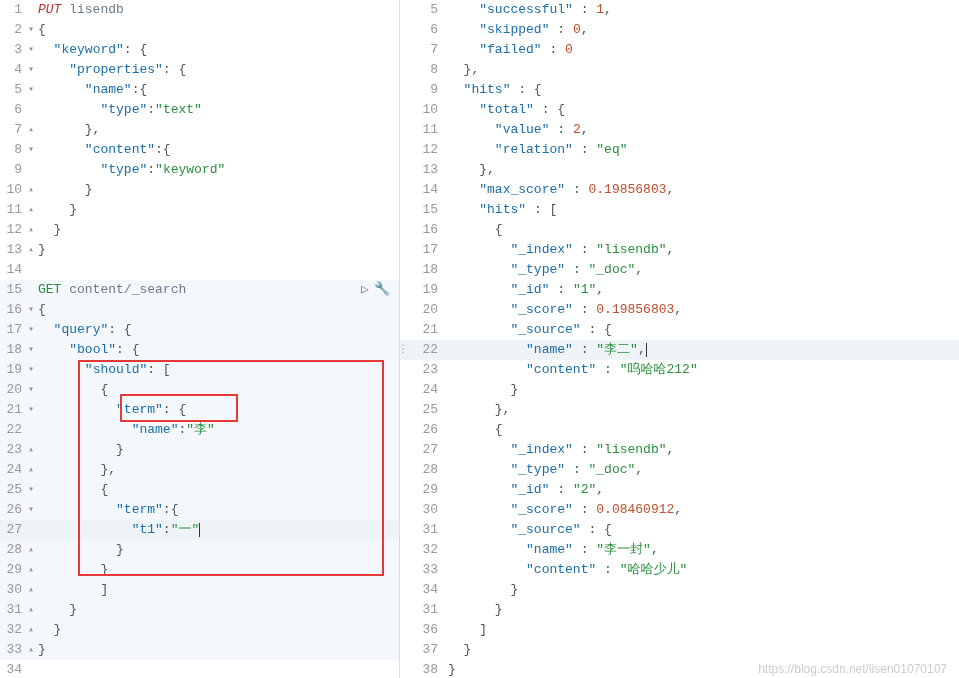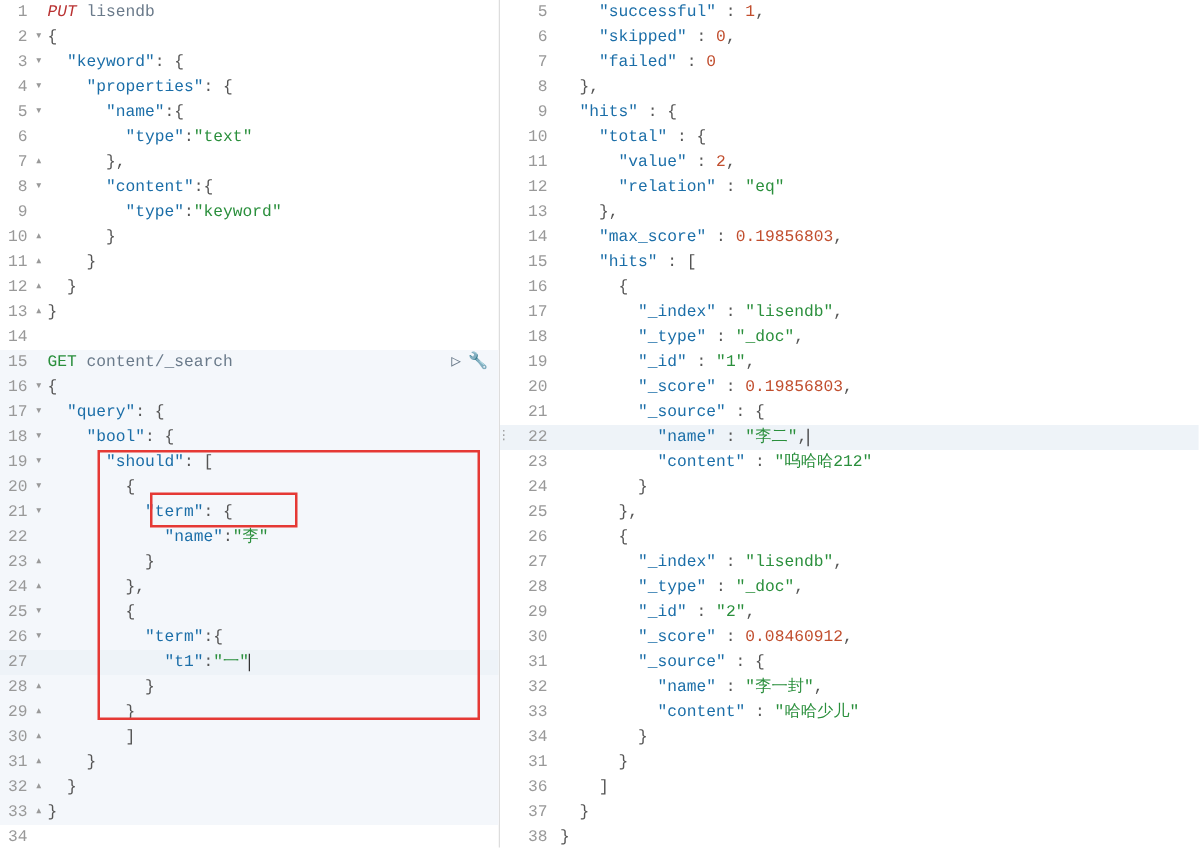--- a/index.html
+++ b/index.html
@@ -164,13 +164,14 @@
     <div class="line"><span class="gutter">31</span><span class="content">        <span class="key">"<span>_source</span>"</span> <span class="punc">: {</span></span></div>
     <div class="line"><span class="gutter">32</span><span class="content">          <span class="key">"<span>name</span>"</span> <span class="punc">:</span> <span class="str">"<span>李一封</span>"</span><span class="punc">,</span></span></div>
     <div class="line"><span class="gutter">33</span><span class="content">          <span class="key">"<span>content</span>"</span> <span class="punc">:</span> <span class="str">"<span>哈哈少儿</span>"</span></span></div>
     <div class="line"><span class="gutter">34</span><span class="content">        <span class="punc">}</span></span></div>
     <div class="line"><span class="gutter">31</span><span class="content">      <span class="punc">}</span></span></div>
     <div class="line"><span class="gutter">36</span><span class="content">    <span class="punc">]</span></span></div>
     <div class="line"><span class="gutter">37</span><span class="content">  <span class="punc">}</span></span></div>
     <div class="line"><span class="gutter">38</span><span class="content"><span class="punc">}</span></span></div>
 
   </div>
+  <div class="watermark">https://blog.csdn.net/lisen01070107</div>
 </div>
 
 </body></html>

